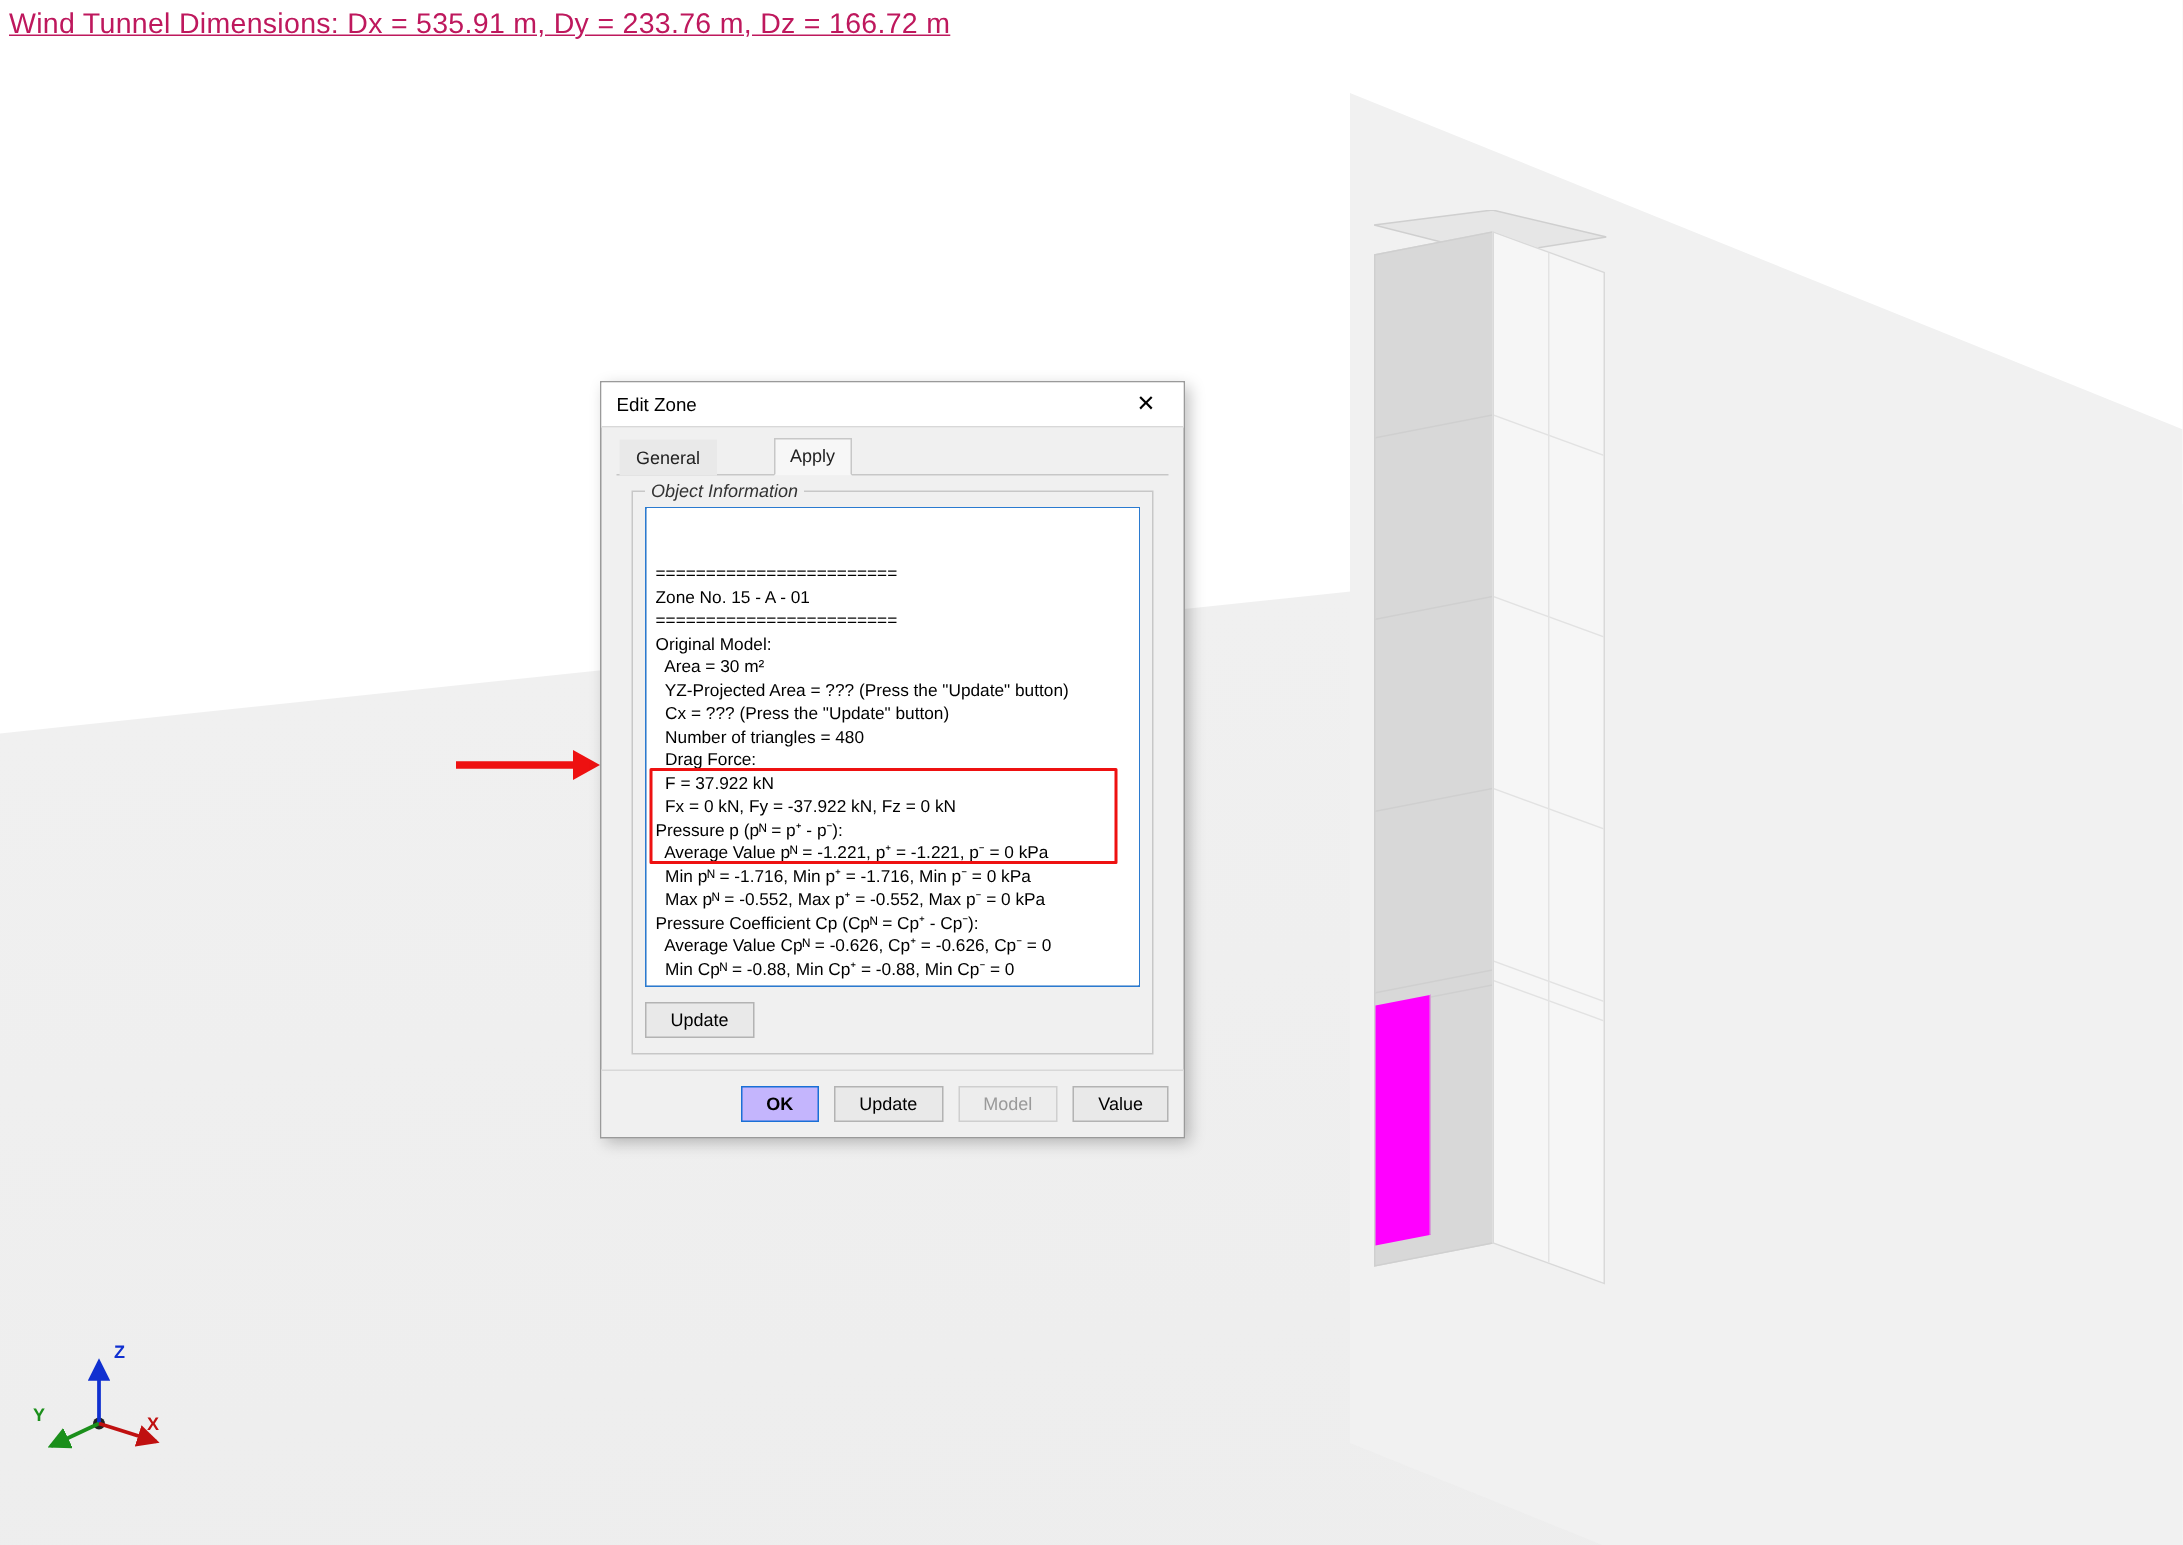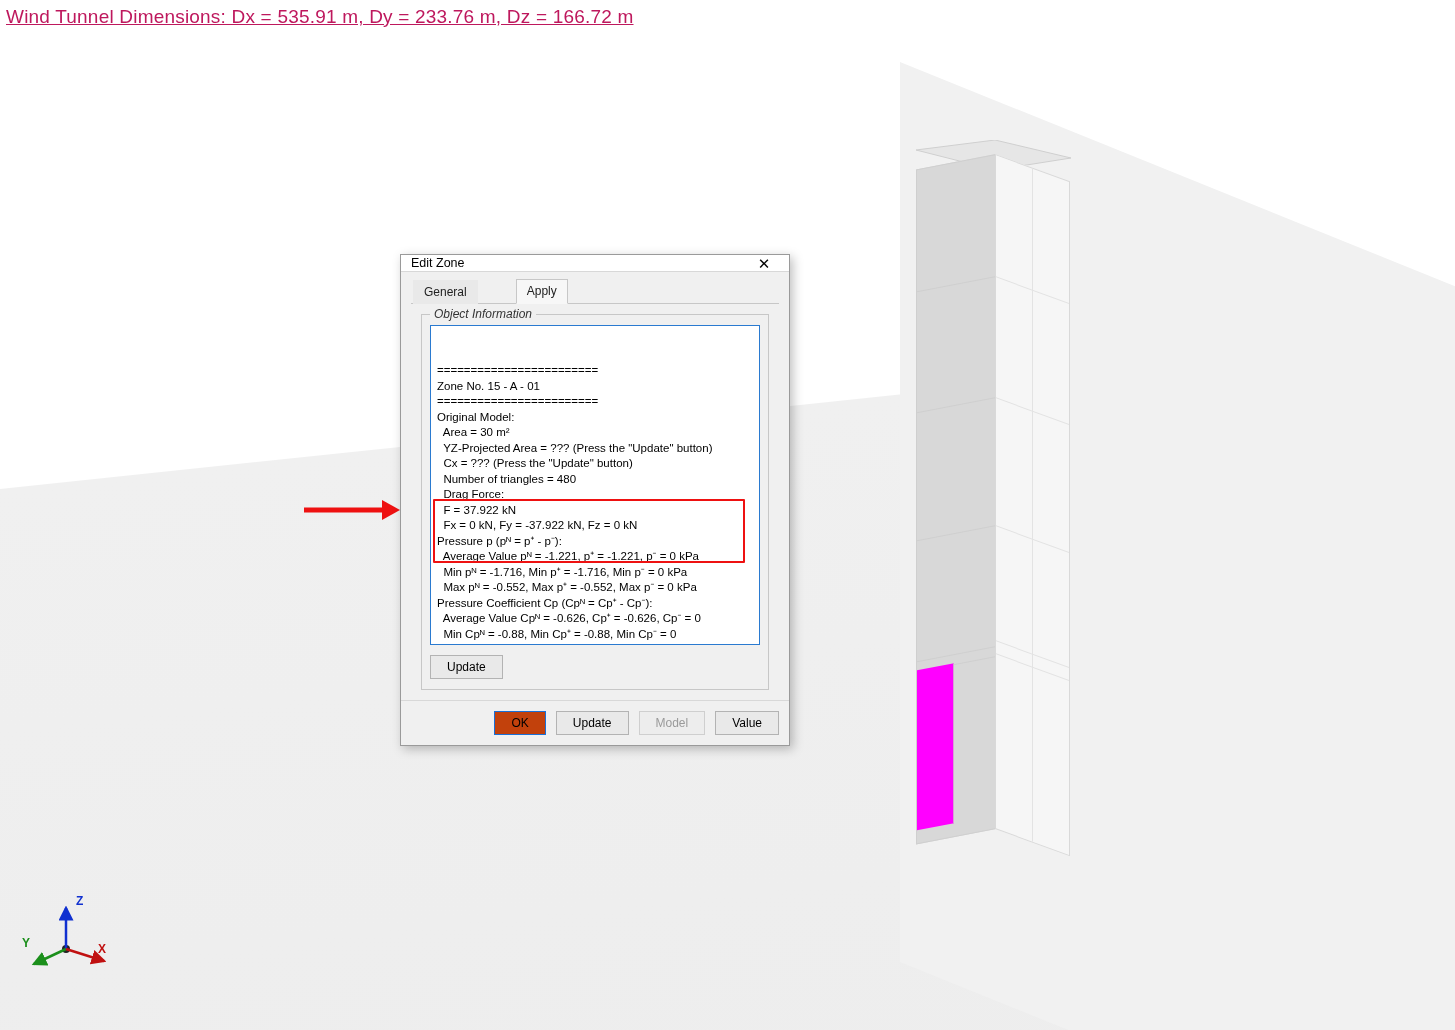--- a/index.html
+++ b/index.html
@@ -105,21 +105,21 @@
     .dialog {
       position: absolute;
       left: 400px; top: 254px;
       width: 390px;
       background: #f0f0f0;
       border: 1px solid #9a9a9a;
       box-shadow: 3px 3px 10px rgba(0,0,0,.25);
     }
     .titlebar {
       display: flex; align-items: center; justify-content: space-between;
-      height: 17px; padding: 0 6px 0 10px;
+      height: 30px; padding: 0 6px 0 10px;
       background: #fff;
       border-bottom: 1px solid #d8d8d8;
     }
     .titlebar .title { font-size: 12.5px; }
     .close-btn {
       width: 38px; height: 24px; display:flex; align-items:center; justify-content:center;
       border-radius: 2px;
     }
     .close-x { font-size: 15px; line-height:1; }
 
@@ -167,21 +167,21 @@
       position: absolute; border: 2px solid #e11; border-radius: 1px;
       pointer-events: none;
     }
     .btn {
       height: 24px; padding: 0 16px;
       background: #e9e9e9;
       border: 1px solid #b3b3b3;
       font-size: 12px;
       cursor: pointer;
     }
-    .btn.primary { border: 1.5px solid #1a6fd6; background:#c2410c; }
+    .btn.primary { border: 1.5px solid #1a6fd6; background:#c4b5fd;font-weight:bold; }
     .btn.disabled { color:#9a9a9a; border-color:#cfcfcf; background:#ededed; cursor:default; }
     .update-row { margin-top: 10px; }
     .footer {
       display:flex; justify-content:flex-end; gap:10px;
       padding: 10px; border-top: 1px solid #d8d8d8; background:#f0f0f0;
     }
   </style>
 </head>
 <body>
 

